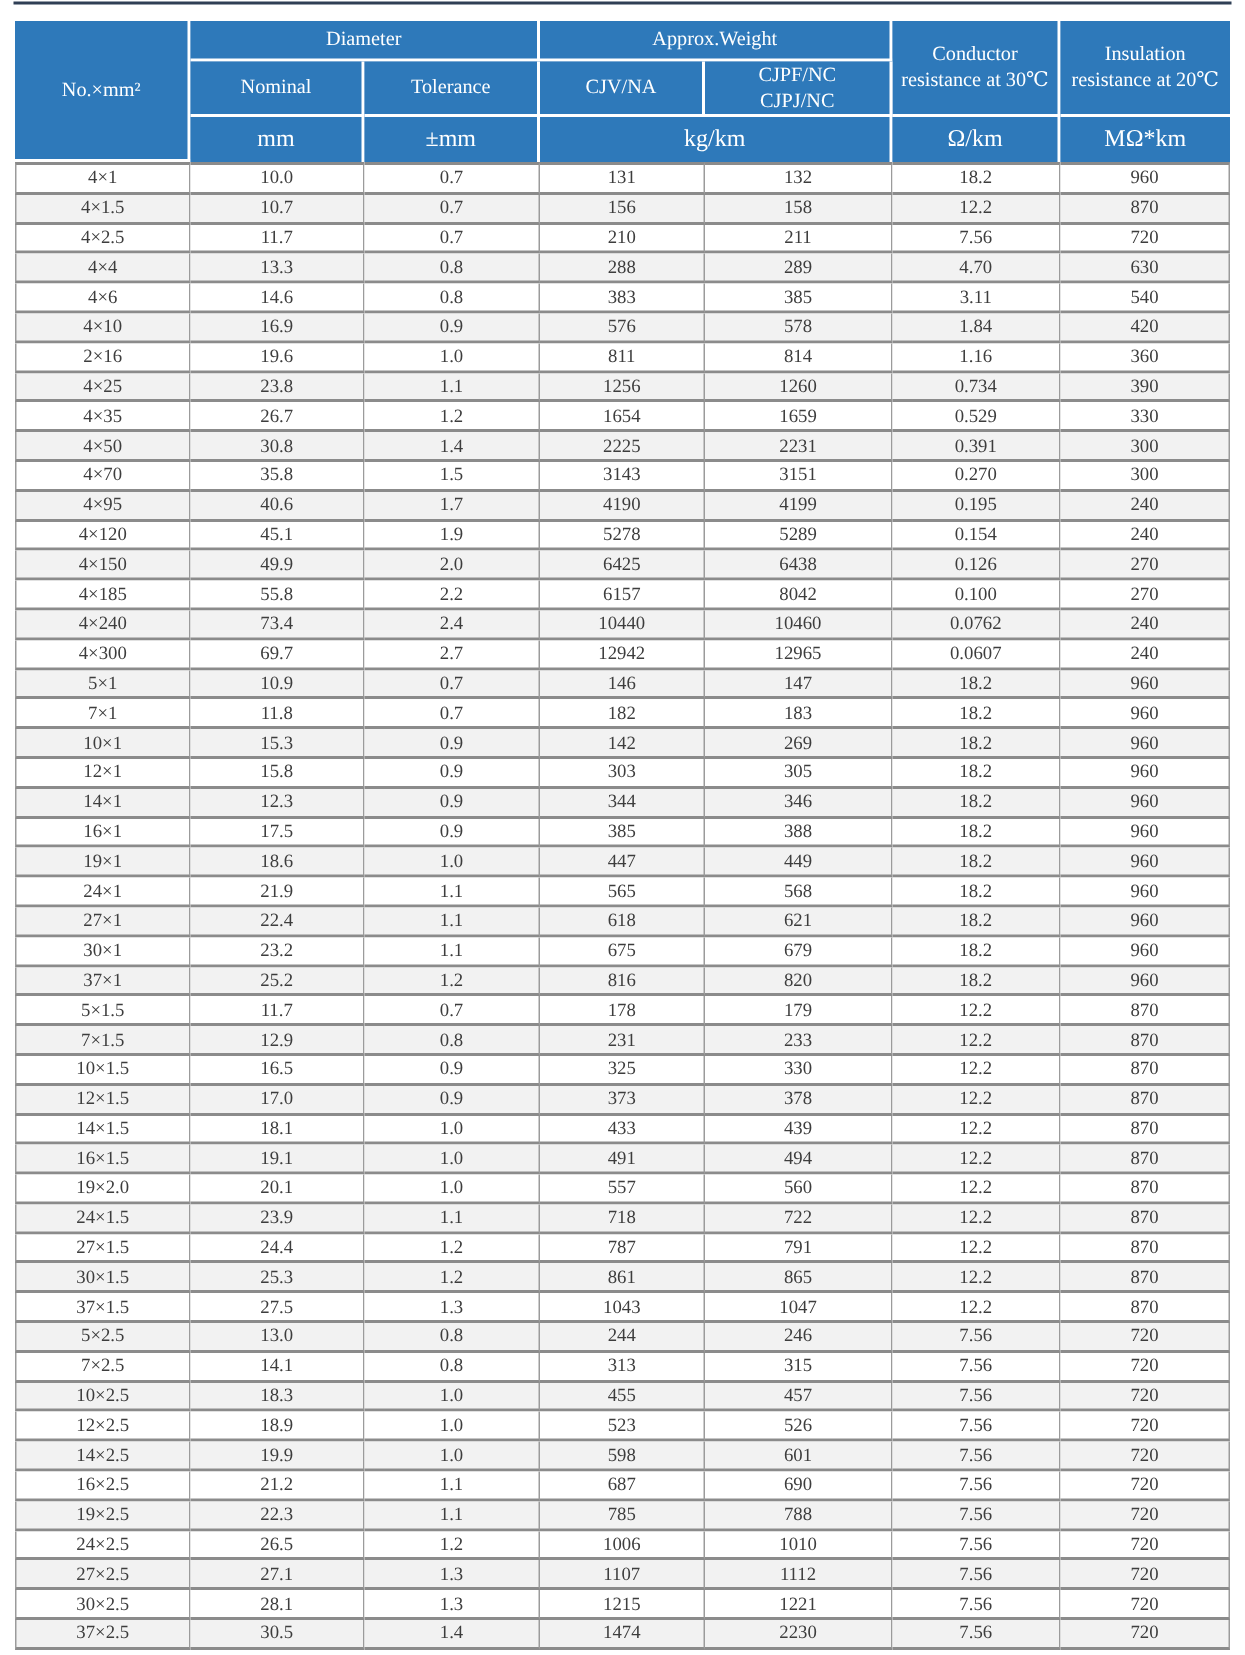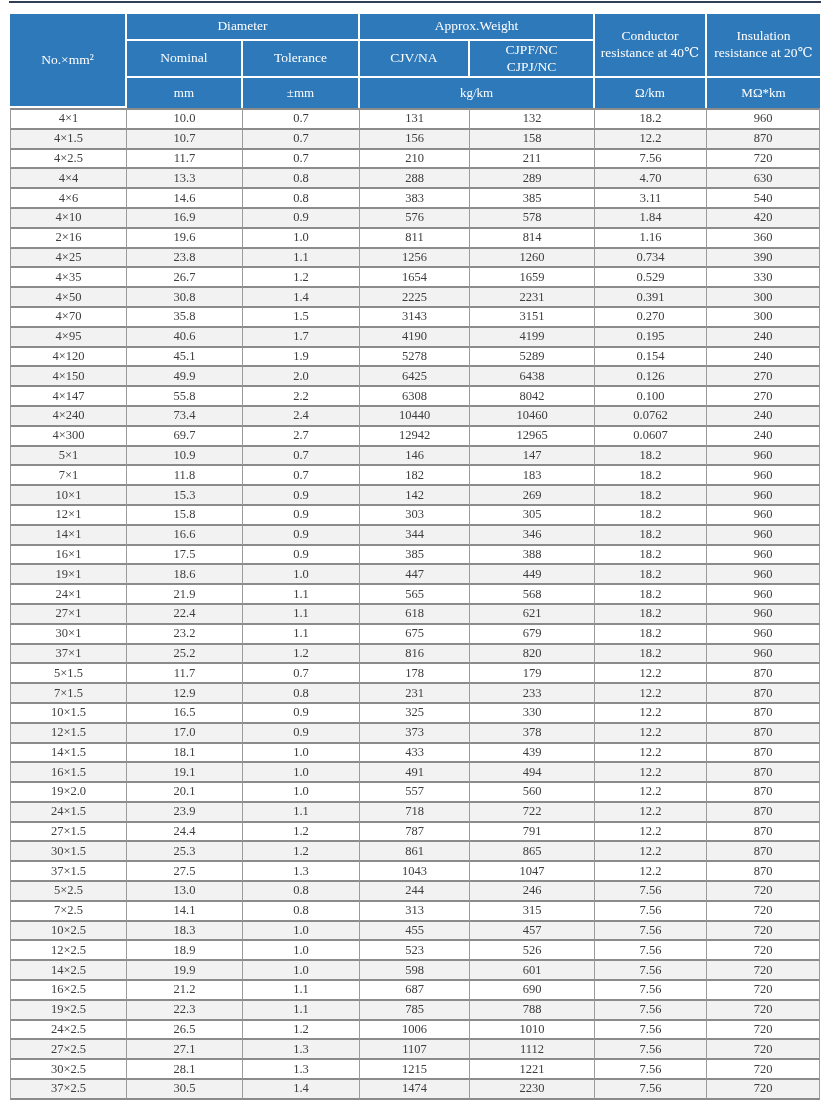--- a/index.html
+++ b/index.html
@@ -33,21 +33,21 @@
     color: #ffffff;
     font-weight: normal;
     font-size: 13.5px;
     text-align: center;
     vertical-align: middle;
     padding: 0 3px;
     border-right: 2px solid #ffffff;
     border-bottom: 2px solid #ffffff;
     line-height: 1.25;
   }
-  thead tr.units th { border-bottom: none; height: 30px; font-size: 13px; }
+  thead tr.units th { border-bottom: none; height: 30px; font-size: 16px; }
   thead tr.groups th { height: 25px; }
   thead tr.subs th { height: 35px; }
   thead th.last-col { border-right: none; }
   
   tbody td {
     height: 17.8px;
     padding: 0 2px;
     font-size: 12.5px;
     color: #3d3d3d;
     text-align: center;
@@ -76,21 +76,21 @@
       <col style="width:110px">
       <col style="width:125px">
       <col style="width:112px">
       <col style="width:113px">
     </colgroup>
     <thead>
       <tr class="groups">
         <th rowspan="3">No.×mm²</th>
         <th colspan="2">Diameter</th>
         <th colspan="2">Approx.Weight</th>
-        <th rowspan="2">Conductor resistance at 40℃</th>
+        <th rowspan="2">Conductor resistance at 30℃</th>
         <th rowspan="2" class="last-col">Insulation resistance at 20℃</th>
       </tr>
       <tr class="subs">
         <th>Nominal</th>
         <th>Tolerance</th>
         <th>CJV/NA</th>
         <th>
           <div>CJPF/NC</div>
           <div>CJPJ/NC</div>
         </th>
@@ -224,24 +224,24 @@
         <tr class="alt">
           <td>4×150</td>
           <td>49.9</td>
           <td>2.0</td>
           <td>6425</td>
           <td>6438</td>
           <td>0.126</td>
           <td>270</td>
         </tr>
         <tr>
-          <td>4×147</td>
+          <td>4×185</td>
           <td>55.8</td>
           <td>2.2</td>
-          <td>6308</td>
+          <td>6157</td>
           <td>8042</td>
           <td>0.100</td>
           <td>270</td>
         </tr>
         <tr class="alt">
           <td>4×240</td>
           <td>73.4</td>
           <td>2.4</td>
           <td>10440</td>
           <td>10460</td>
@@ -288,21 +288,21 @@
           <td>12×1</td>
           <td>15.8</td>
           <td>0.9</td>
           <td>303</td>
           <td>305</td>
           <td>18.2</td>
           <td>960</td>
         </tr>
         <tr class="alt">
           <td>14×1</td>
-          <td>16.6</td>
+          <td>12.3</td>
           <td>0.9</td>
           <td>344</td>
           <td>346</td>
           <td>18.2</td>
           <td>960</td>
         </tr>
         <tr>
           <td>16×1</td>
           <td>17.5</td>
           <td>0.9</td>

